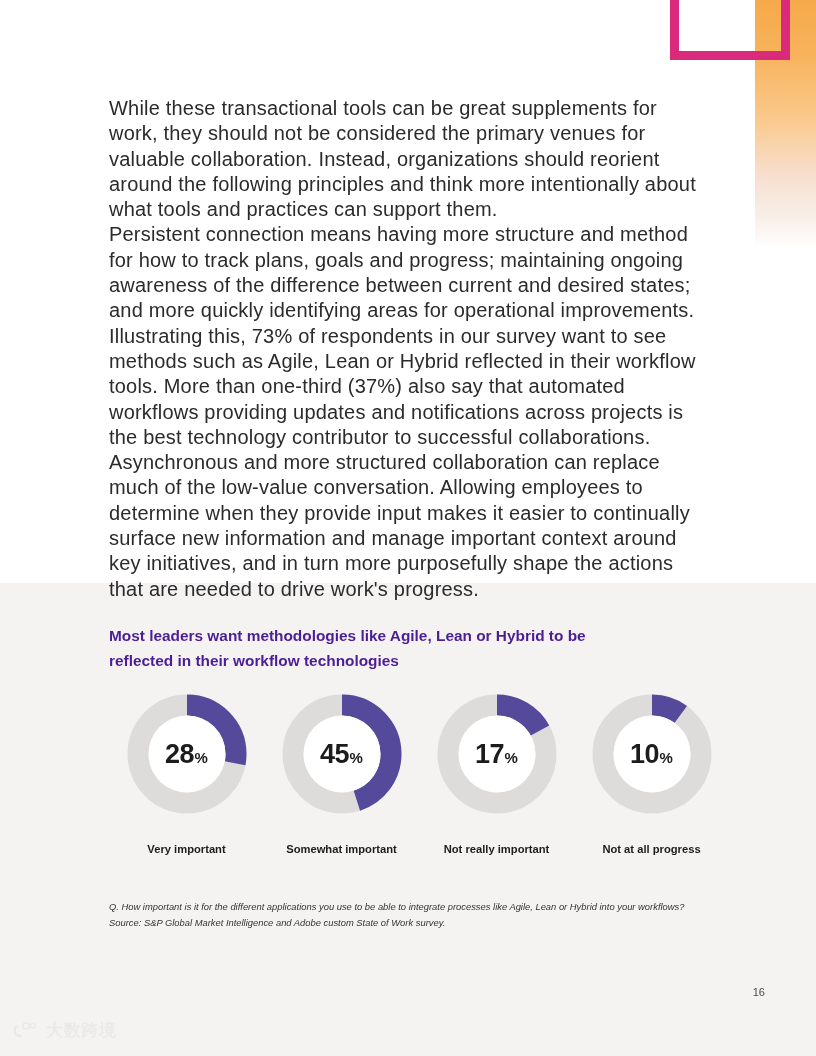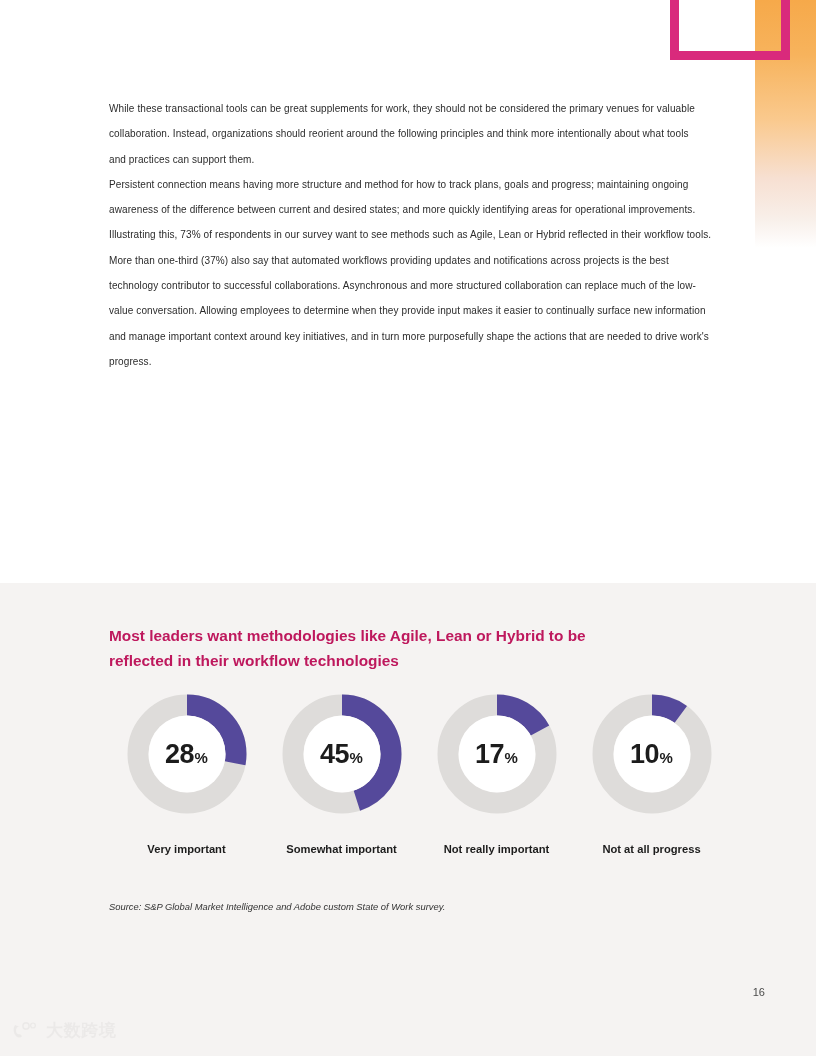--- a/index.html
+++ b/index.html
@@ -52,21 +52,21 @@
   
   .content {
     position: absolute;
     left: 109px;
     top: 96px;
     width: 602px;
     z-index: 3;
   }
   p.body {
     margin: 0;
-    font-size: 10px;
+    font-size: 20px;
     line-height: 25.3px;
     color: #2b2b2b;
     letter-spacing: 0.01em;
   }
   p.body.intro {
     width: 588px;
   }
   h2.section-heading {
     margin: 30px 0 16px 0;
     font-size: 21.5px;
@@ -92,21 +92,21 @@
 
   .chart-title {
     position: absolute;
     left: 109px;
     top: 40px;
     width: 530px;
     margin: 0;
     font-size: 15.4px;
     line-height: 25px;
     font-weight: bold;
-    color: #be185d;
+    color: #4c1d95;
   }
 
   .donut-row {
     position: absolute;
     left: 109px;
     top: 109px;
     width: 620px;
     display: flex;
     justify-content: space-between;
   }
@@ -290,20 +290,21 @@
             <span class="donut-value">10</span>
             <span class="donut-pct">%</span>
           </div>
         </div>
         <div class="donut-label">Not at all progress</div>
       </div>
 
     </div>
 
     <div class="footnote">
+      <div>Q. How important is it for the different applications you use to be able to integrate processes like Agile, Lean or Hybrid into your workflows?</div>
       <div>Source: S&amp;P Global Market Intelligence and Adobe custom State of Work survey.</div>
     </div>
 
   </div>
 
   <div class="page-number">16</div>
 
   <div class="watermark">
     <svg class="watermark-logo" viewBox="0 0 27 19">
       <path d="M3 4 C1 7, 1 12, 4 15 C6 17, 9 17, 10 15 L8 13 C6 14, 4 12, 4 9.5 C4 7, 6 5, 8 6 Z" fill="#e3e1e0"></path>

